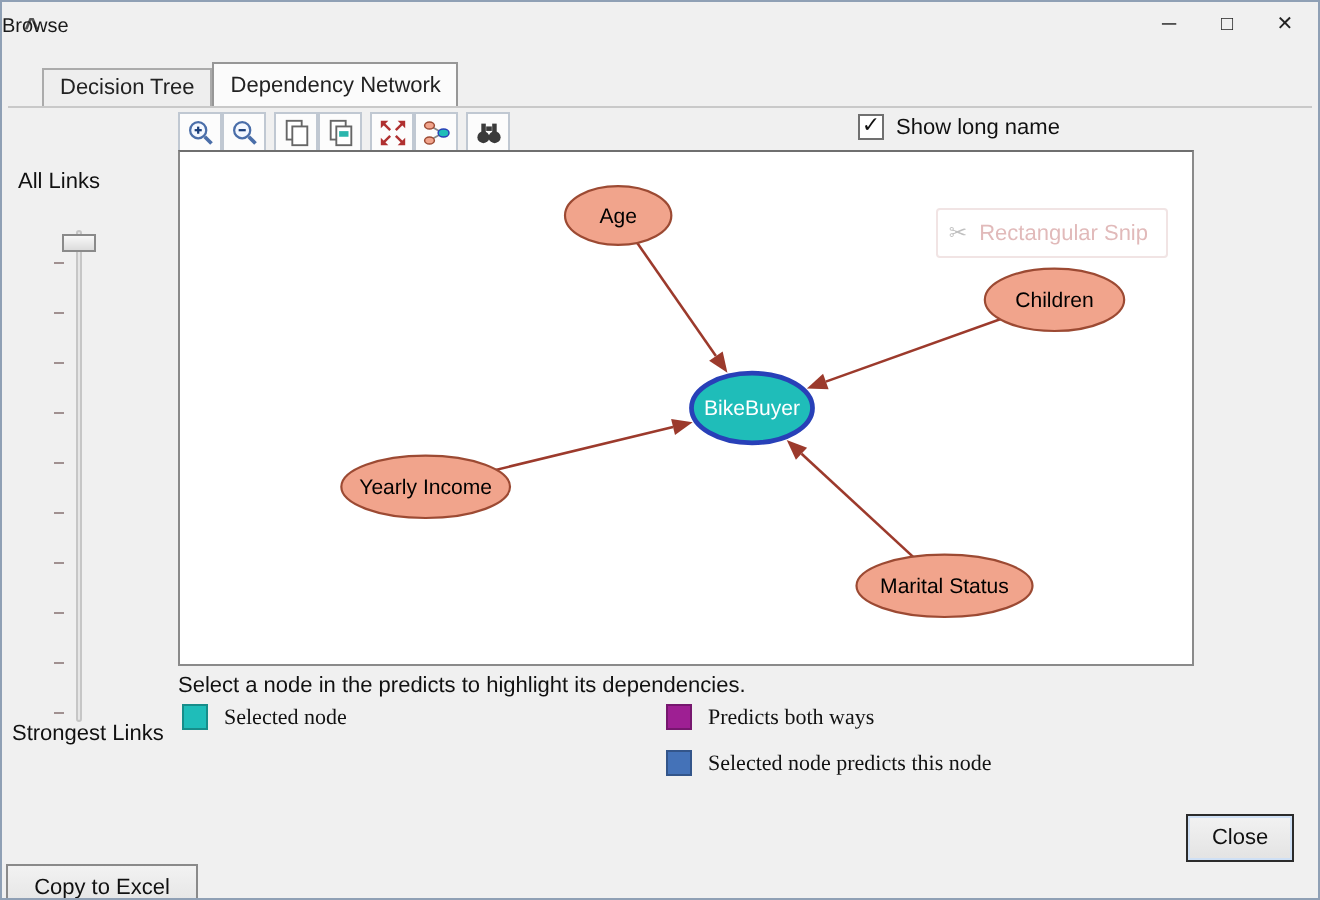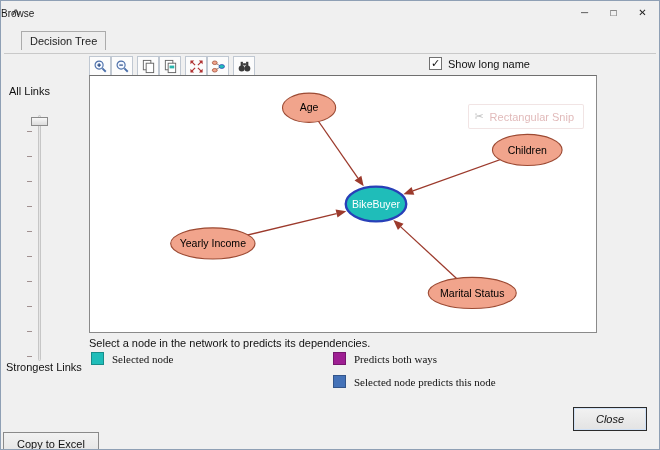--- a/index.html
+++ b/index.html
@@ -41,39 +41,40 @@
   .watermark-text { font-size: 11px; color: #cf9090; white-space: nowrap; }
   
   .status-text { position: absolute; left: 88px; top: 336px; font-size: 11px; color: #111; }
   .legend-item { position: absolute; display: flex; align-items: center; }
   .legend-swatch { width: 13px; height: 13px; border: 1px solid rgba(0,0,0,0.25); }
   .legend-label { margin-left: 8px; font-size: 11px; color: #111; white-space: nowrap; font-family: Liberation Serif, serif; }
   
   .btn { position: absolute; top: 406px; height: 24px; font-size: 11px; color: #111; background: linear-gradient(#f2f2f2, #e3e3e3);
          border: 1px solid #8a8a8a; display: flex; align-items: center; justify-content: center; }
   .btn-copy-excel { left: 2px; width: 96px; margin-top: 25px; }
-  .btn-close { right: 12px; width: 74px; border: 1px solid #2b2b2b; box-shadow: inset 0 0 0 1px #cfe0f5; font-style: italic; }
+  .btn-close { right: 12px; width: 54px; border: 1px solid #2b2b2b; box-shadow: inset 0 0 0 1px #cfe0f5; }
 </style>
 </head>
 <body>
 
 <div class="window">
 
   <div class="titlebar">
     <span class="win-icon">^</span>
     <div class="window-title">Browse</div>
     <div class="win-controls">
       <span class="win-btn">─</span>
       <span class="win-btn">□</span>
       <span class="win-btn">✕</span>
     </div>
   </div>
 
   <div class="tabstrip">
     <div class="tab">Decision Tree</div>
+    <div class="tab active">Dependency Network</div>
   </div>
   <div class="tabpage-line"></div>
 
   <div class="toolbar-btn" style="left:88px">
     <svg width="15" height="15" viewBox="0 0 16 16">
       <circle cx="6.5" cy="6.5" r="4.3" fill="#f4f8ff" stroke="#4a6ea9" stroke-width="1.2"></circle>
       <line x1="10" y1="10" x2="13.6" y2="13.6" stroke="#4a6ea9" stroke-width="2"></line>
       <line x1="4.6" y1="6.5" x2="8.4" y2="6.5" stroke="#1a3e7a" stroke-width="1.2"></line>
       <line x1="6.5" y1="4.6" x2="6.5" y2="8.4" stroke="#1a3e7a" stroke-width="1.2"></line>
     </svg>
@@ -174,21 +175,21 @@
           <ellipse cx="417" cy="226" rx="48" ry="17" fill="#F1A48C" stroke="#9C4A33" stroke-width="1.2"></ellipse>
           <text x="417" y="230" text-anchor="middle" font-size="11.5" fill="#000000">Marital Status</text>
         </g>
       </svg>
     <div class="watermark">
       <span class="watermark-icon">✂</span>
       <span class="watermark-text">Rectangular Snip</span>
     </div>
   </div>
 
-  <div class="status-text">Select a node in the network to predicts its dependencies.</div>
+  <div class="status-text">Select a node in the predicts to highlight its dependencies.</div>
 
   <div class="legend-item" style="left:90px; top:351px;">
     <span class="legend-swatch" style="background: rgb(31, 189, 185);"></span>
     <span class="legend-label">Selected node</span>
   </div>
   <div class="legend-item" style="left:332px; top:374px;">
     <span class="legend-swatch" style="background: rgb(68, 114, 184);"></span>
     <span class="legend-label">Selected node predicts this node</span>
   </div>
   <div class="legend-item" style="left:332px; top:351px;">

